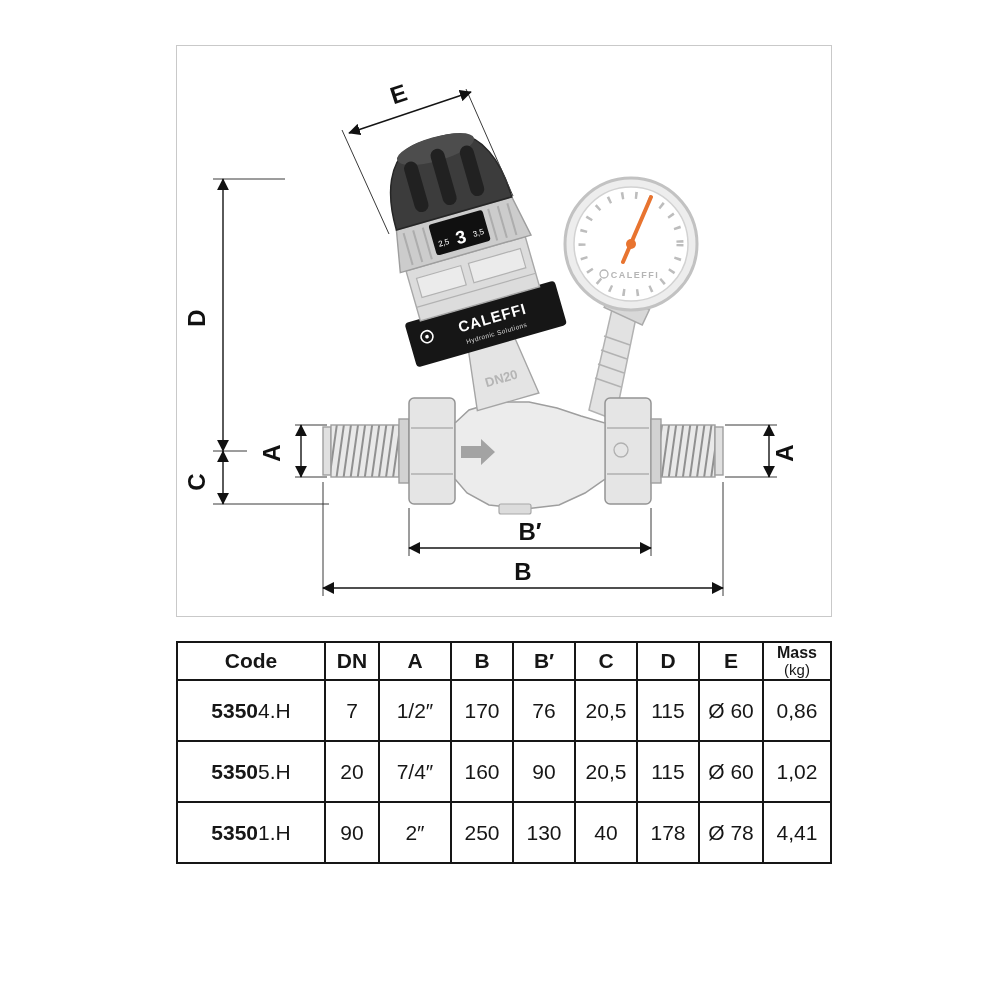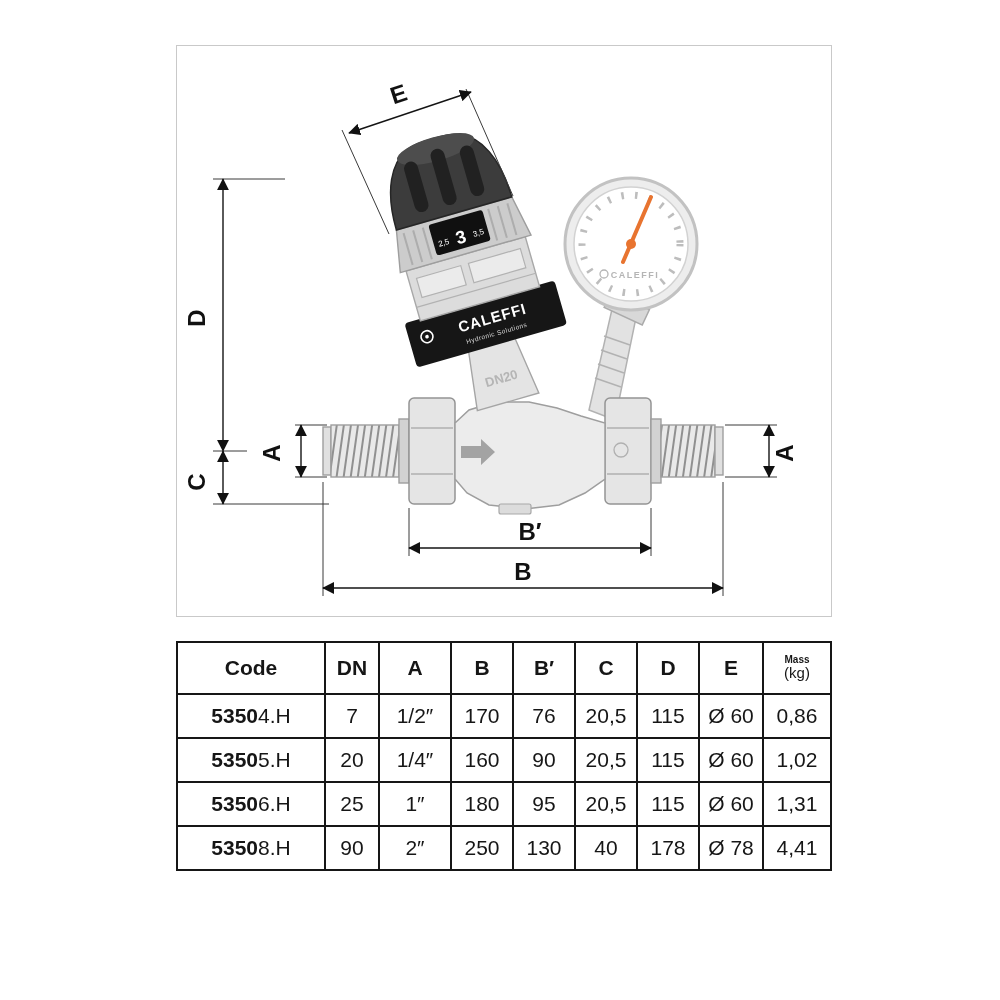--- a/index.html
+++ b/index.html
@@ -4,26 +4,26 @@
 <style>
   html,body{margin:0;padding:0;background:#fff;}
   .page{position:relative;width:1000px;height:1000px;background:#fff;font-family:"Liberation Sans",sans-serif;overflow:hidden;}
   .diagram-box{position:absolute;left:176px;top:45px;width:654px;height:570px;border:1px solid #c9c9c9;background:#fff;}
   .diagram-box svg{display:block;width:654px;height:570px;}
   .dim{stroke:#141414;stroke-width:1.4;fill:none;}
   .ext{stroke:#3a3a3a;stroke-width:1;fill:none;}
   .dimlabel{font-family:"Liberation Sans",sans-serif;font-size:24px;font-weight:bold;fill:#111;text-anchor:middle;}
   .spec-table{position:absolute;left:176px;top:641px;width:654px;border-collapse:collapse;table-layout:fixed;}
   .spec-table th,.spec-table td{border:2px solid #161616;text-align:center;vertical-align:middle;padding:0;color:#161616;}
-  .spec-table thead tr{height:52px;}
-  .spec-table tbody tr{height:44px;margin-left:46px;}
+  .spec-table thead tr{height:38px;}
+  .spec-table tbody tr{height:61px;margin-left:46px;}
   .spec-table th{font-size:21px;font-weight:bold;}
   .spec-table td{font-size:21px;font-weight:normal;}
   .code-bold{font-weight:bold;}
-  .mass-head-main{font-size:10px;font-weight:bold;line-height:1.1;}
+  .mass-head-main{font-size:16px;font-weight:bold;line-height:1.1;}
   .mass-head-sub{font-size:15px;font-weight:normal;line-height:1.1;}
 </style>
 </head>
 <body>
 
 <div class="page">
 
   <div class="diagram-box">
     <svg viewBox="0 0 654 570">
       <defs>
@@ -183,41 +183,30 @@
         <td>170</td>
         <td>76</td>
         <td>20,5</td>
         <td>115</td>
         <td>Ø 60</td>
         <td>0,86</td>
       </tr>
       <tr>
         <td><span class="code-bold">5350</span><span>5.H</span></td>
         <td>20</td>
-        <td>1/4″</td>
+        <td>7/4″</td>
         <td>160</td>
         <td>90</td>
         <td>20,5</td>
         <td>115</td>
         <td>Ø 60</td>
         <td>1,02</td>
       </tr>
       <tr>
-        <td><span class="code-bold">5350</span><span>6.H</span></td>
-        <td>25</td>
-        <td>1″</td>
-        <td>180</td>
-        <td>95</td>
-        <td>20,5</td>
-        <td>115</td>
-        <td>Ø 60</td>
-        <td>1,31</td>
-      </tr>
-      <tr>
-        <td><span class="code-bold">5350</span><span>8.H</span></td>
+        <td><span class="code-bold">5350</span><span>1.H</span></td>
         <td>90</td>
         <td>2″</td>
         <td>250</td>
         <td>130</td>
         <td>40</td>
         <td>178</td>
         <td>Ø 78</td>
         <td>4,41</td>
       </tr>
     </tbody>

